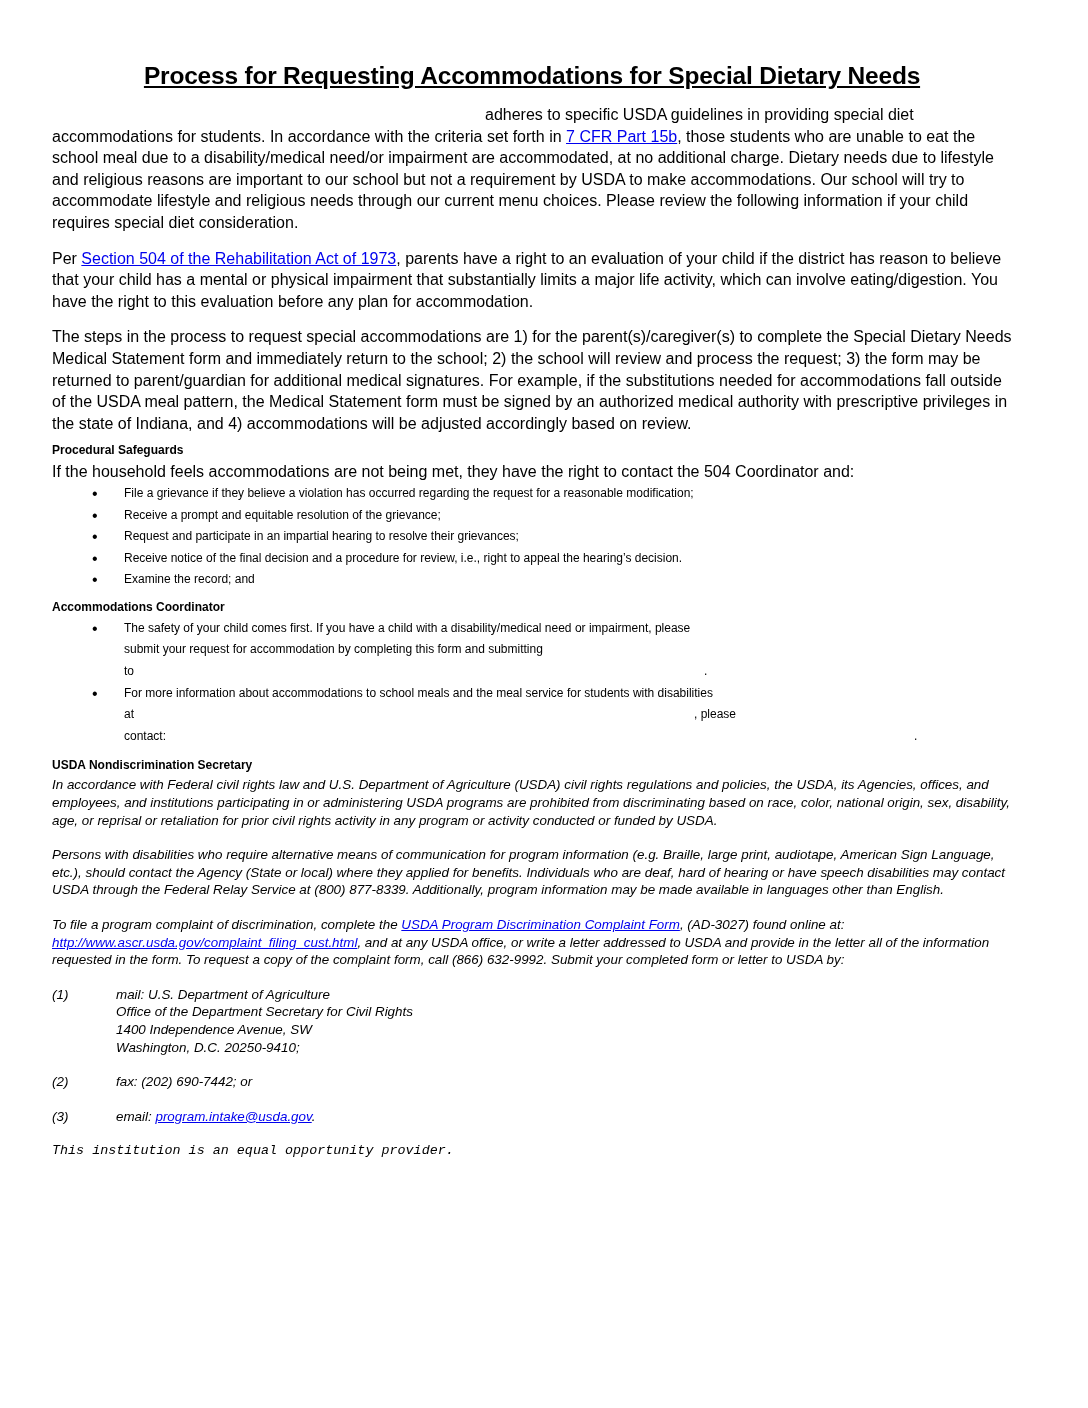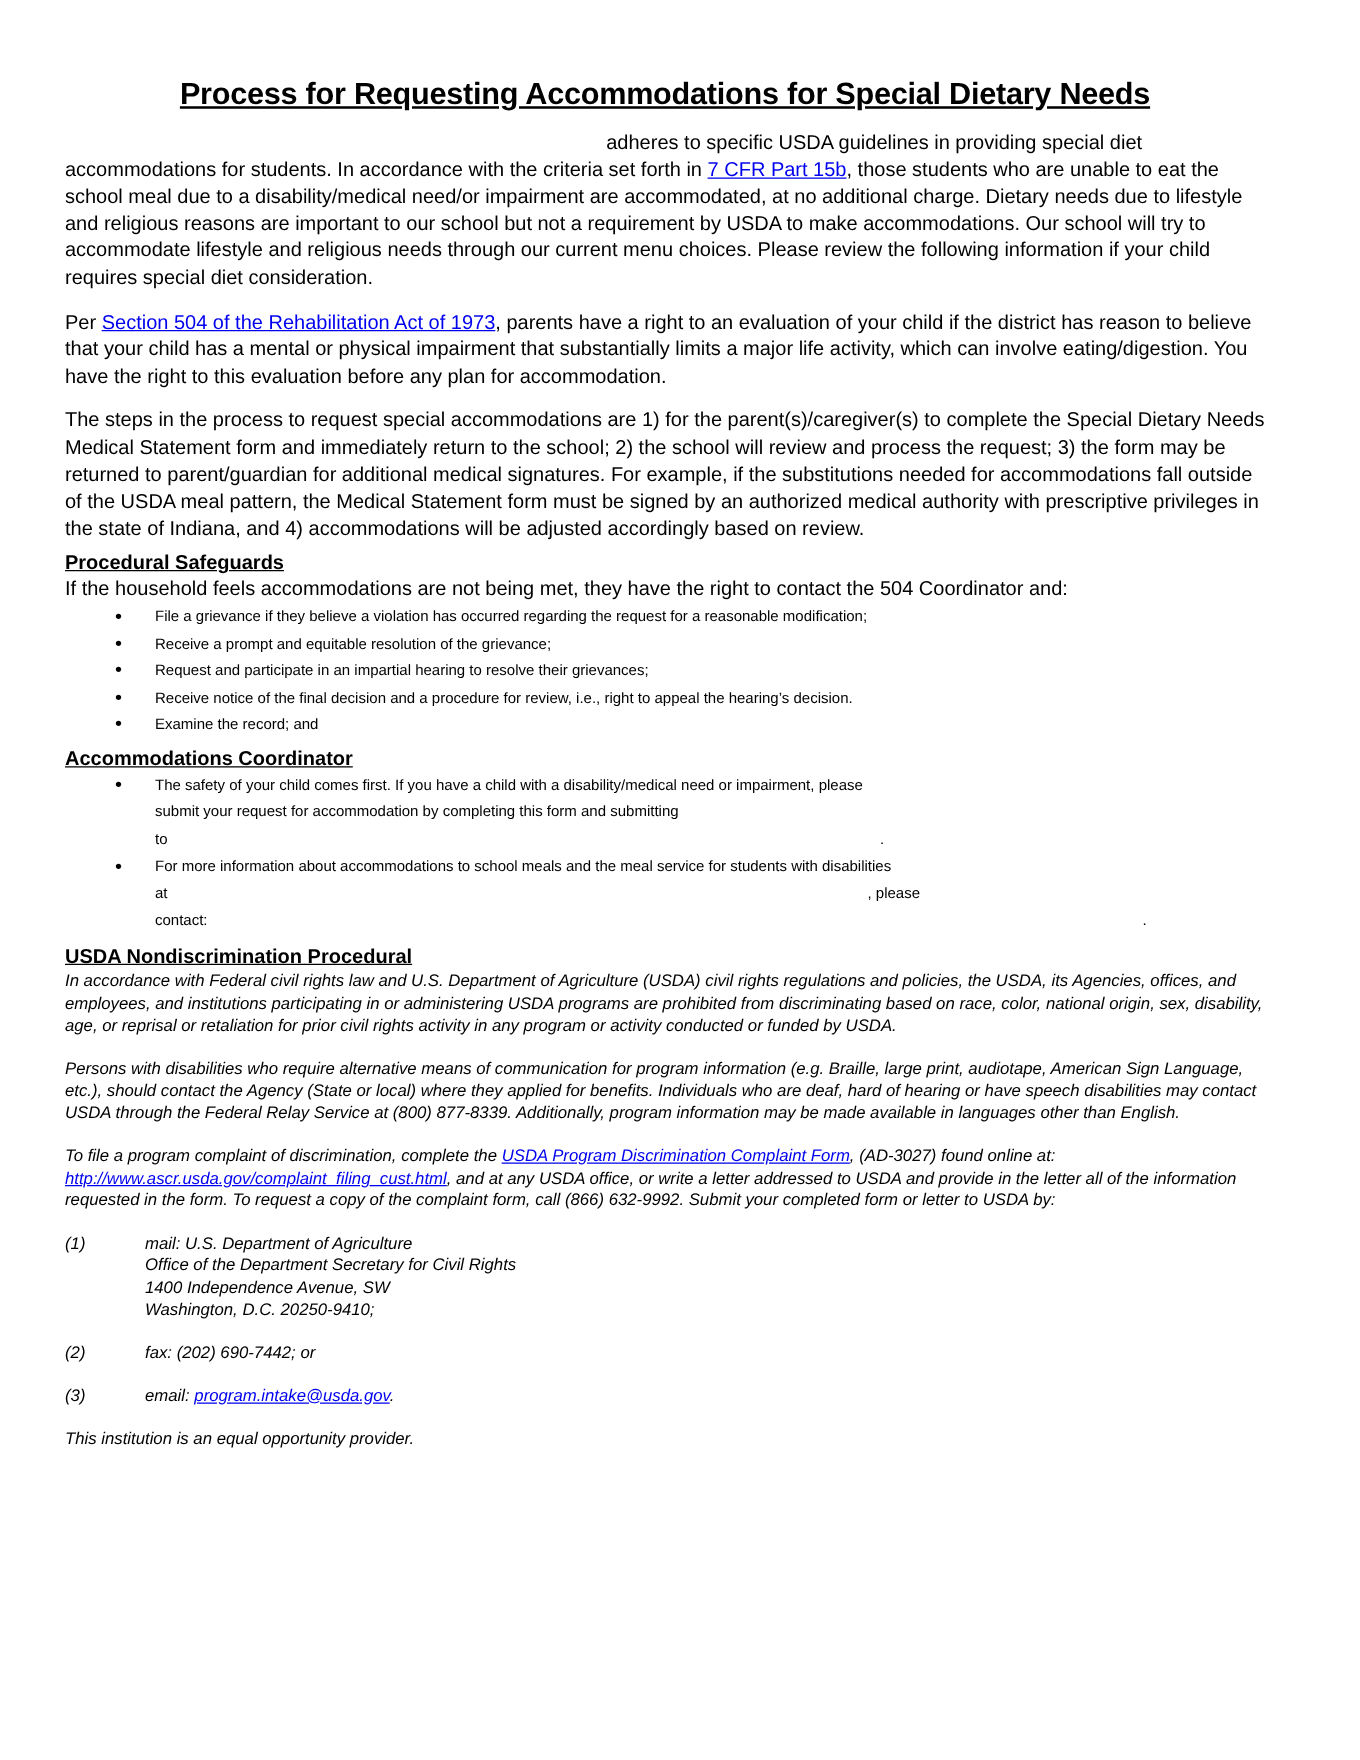--- a/index.html
+++ b/index.html
@@ -10,39 +10,39 @@
   .page { position: absolute; left: 52px; top: 62px; width: 960px; }
   .title {
     text-align: center; font-size: 24.5px; font-weight: bold;
     text-decoration: underline; margin: 0 0 14px 0; letter-spacing: -0.2px;
   }
   .p { font-size: 16px; line-height: 21.6px; margin: 0; }
   .p + .p { margin-top: 14px; }
   .indent-first { display: inline-block; width: 433px; }
   a, .link { color: #0000ee; text-decoration: underline; margin-top: 16px; }
   .h2 {
-    font-size: 16px; font-weight: bold; text-decoration: underline;
+    font-size: 12px; font-weight: bold; 
     margin: 6px 0 0 0; line-height: 21px;
   }
   ul.bullets { list-style: none; margin: 0; padding: 0; }
   ul.bullets li {
     position: relative; padding-left: 72px; font-size: 12px; line-height: 21.6px;
   }
   ul.bullets li::before {
     content: "\2022"; position: absolute; left: 40px; top: 0; font-size: 16px;
   }
   .fill { display: inline-block; }
   .it { font-style: italic; font-size: 13.4px; line-height: 17.6px; margin: 0; }
   .it + .it { margin-top: 17px; }
   .addr { margin-top: 17px; }
   .addr-row { display: flex; font-style: italic; font-size: 13.4px; line-height: 17.6px; }
   .addr-row + .addr-row { margin-top: 17px; }
   .addr-num { width: 64px; flex: none; }
   .addr-lines div { white-space: nowrap; }
-  .footer-note { font-style: italic; font-size: 13.4px; line-height: 17.6px; margin-top: 17px; }
+  .footer-note { font-style: italic; font-size: 13.4px; line-height: 17.6px; margin-top: 17px; font-family: Liberation Mono, monospace; }
 </style>
 </head>
 <body>
 
 <div class="page">
 
   <h1 class="title">Process for Requesting Accommodations for Special Dietary Needs</h1>
 
   <p class="p">
     <span class="indent-first"></span><span>adheres to specific USDA guidelines in providing special diet accommodations for students. In accordance with the criteria set forth in </span><a>7 CFR Part 15b</a><span>, those students who are unable to eat the school meal due to a disability/medical need/or impairment are accommodated, at no additional charge. Dietary needs due to lifestyle and religious reasons are important to our school but not a requirement by USDA to make accommodations. Our school will try to accommodate lifestyle and religious needs through our current menu choices. Please review the following information if your child requires special diet consideration.</span>
@@ -71,21 +71,21 @@
       <div>submit your request for accommodation by completing this form and submitting</div>
       <div><span>to</span><span class="fill" style="width:570px"></span><span>.</span></div>
     </li>
     <li>
       <div>For more information about accommodations to school meals and the meal service for students with disabilities</div>
       <div><span>at</span><span class="fill" style="width:560px"></span><span>, please</span></div>
       <div><span>contact:</span><span class="fill" style="width:748px"></span><span>.</span></div>
     </li>
   </ul>
 
-  <div class="h2" style="margin-top:8px">USDA Nondiscrimination Procedural</div>
+  <div class="h2" style="margin-top:8px">USDA Nondiscrimination Secretary</div>
   <p class="it">In accordance with Federal civil rights law and U.S. Department of Agriculture (USDA) civil rights regulations and policies, the USDA, its Agencies, offices, and employees, and institutions participating in or administering USDA programs are prohibited from discriminating based on race, color, national origin, sex, disability, age, or reprisal or retaliation for prior civil rights activity in any program or activity conducted or funded by USDA.</p>
   <p class="it">Persons with disabilities who require alternative means of communication for program information (e.g. Braille, large print, audiotape, American Sign Language, etc.), should contact the Agency (State or local) where they applied for benefits.  Individuals who are deaf, hard of hearing or have speech disabilities may contact USDA through the Federal Relay Service at (800) 877-8339.  Additionally, program information may be made available in languages other than English.</p>
   <p class="it">
     <span>To file a program complaint of discrimination, complete the </span><a>USDA Program Discrimination Complaint Form</a><span>, (AD-3027) found online at: </span><a>http://www.ascr.usda.gov/complaint_filing_cust.html</a><span>, and at any USDA office, or write a letter addressed to USDA and provide in the letter all of the information requested in the form. To request a copy of the complaint form, call (866) 632-9992. Submit your completed form or letter to USDA by:</span>
   </p>
 
   <div class="addr">
     <div class="addr-row">
       <div class="addr-num">(1)</div>
       <div class="addr-lines">

